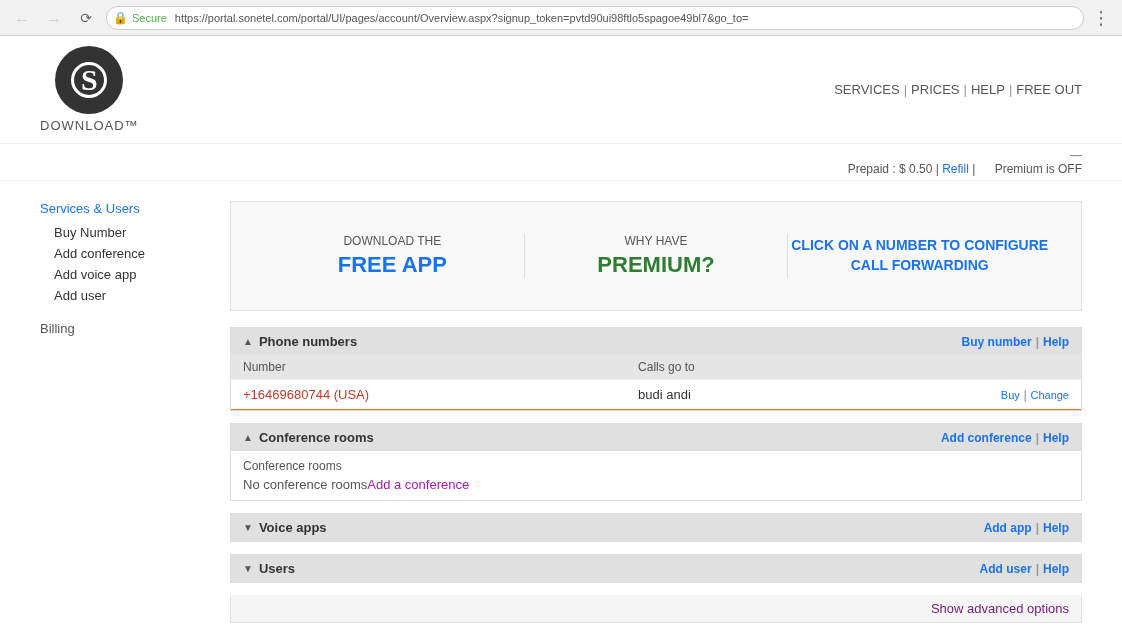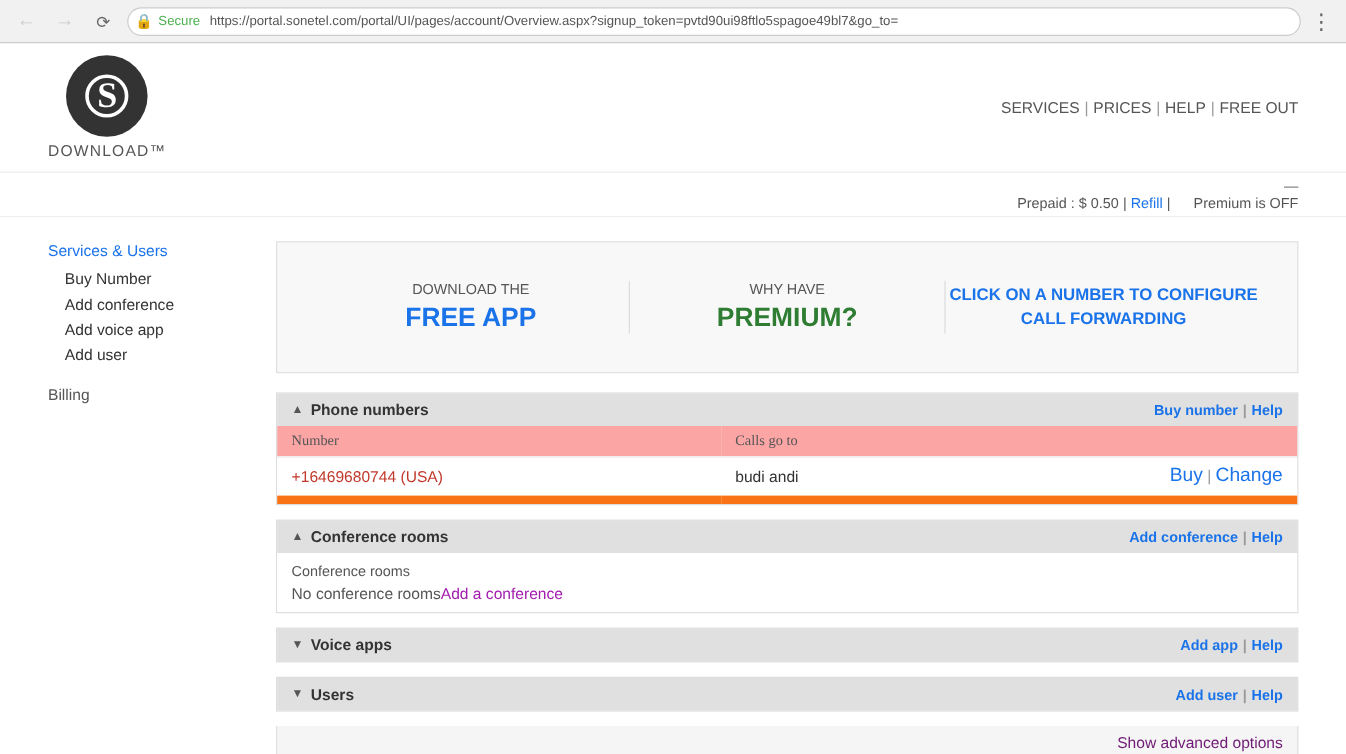--- a/index.html
+++ b/index.html
@@ -149,38 +149,38 @@
     .section-header-right { display: flex; gap: 4px; font-size: 12px; }
     .section-link { color: #1a73e8; cursor: pointer; text-decoration: none; }
     .pipe { color: #999; }
     .triangle-up { color: #555; font-size: 10px; }
     .triangle-down { color: #555; font-size: 10px; }
 
     .section-body { background: #fff; padding: 0; }
 
     
     .data-table { width: 100%; border-collapse: collapse; }
-    .data-table thead tr { background: #fca5a5; font-family: Liberation Serif, serif; }
+    .data-table thead tr { background: #e5e5e5; }
     .data-table th {
       text-align: left;
       padding: 5px 12px;
       font-size: 12px;
       color: #555;
       font-weight: normal;
       border-bottom: 1px solid #eee;
     }
     .data-table td {
       padding: 7px 12px;
       font-size: 13px;
-      border-bottom: 7px solid #f97316;
+      border-bottom: 1px solid #f97316;
     }
     .phone-number-link { color: #c0392b; cursor: pointer; text-decoration: none; }
     .calls-go-to { color: #333; }
     .action-links { text-align: right; }
-    .action-links a { color: #1a73e8; cursor: pointer; text-decoration: none; font-size: 16px; }
+    .action-links a { color: #1a73e8; cursor: pointer; text-decoration: none; font-size: 11px; }
 
     
     .conf-body { padding: 8px 12px; }
     .conf-label { font-size: 12px; color: #555; margin-bottom: 4px; }
     .conf-row { display: flex; align-items: center; }
     .no-conf { font-size: 13px; color: #555; }
     .add-conf-link { color: #a21caf; cursor: pointer; font-size: 13px; }
 
     
     .advanced-bar {

